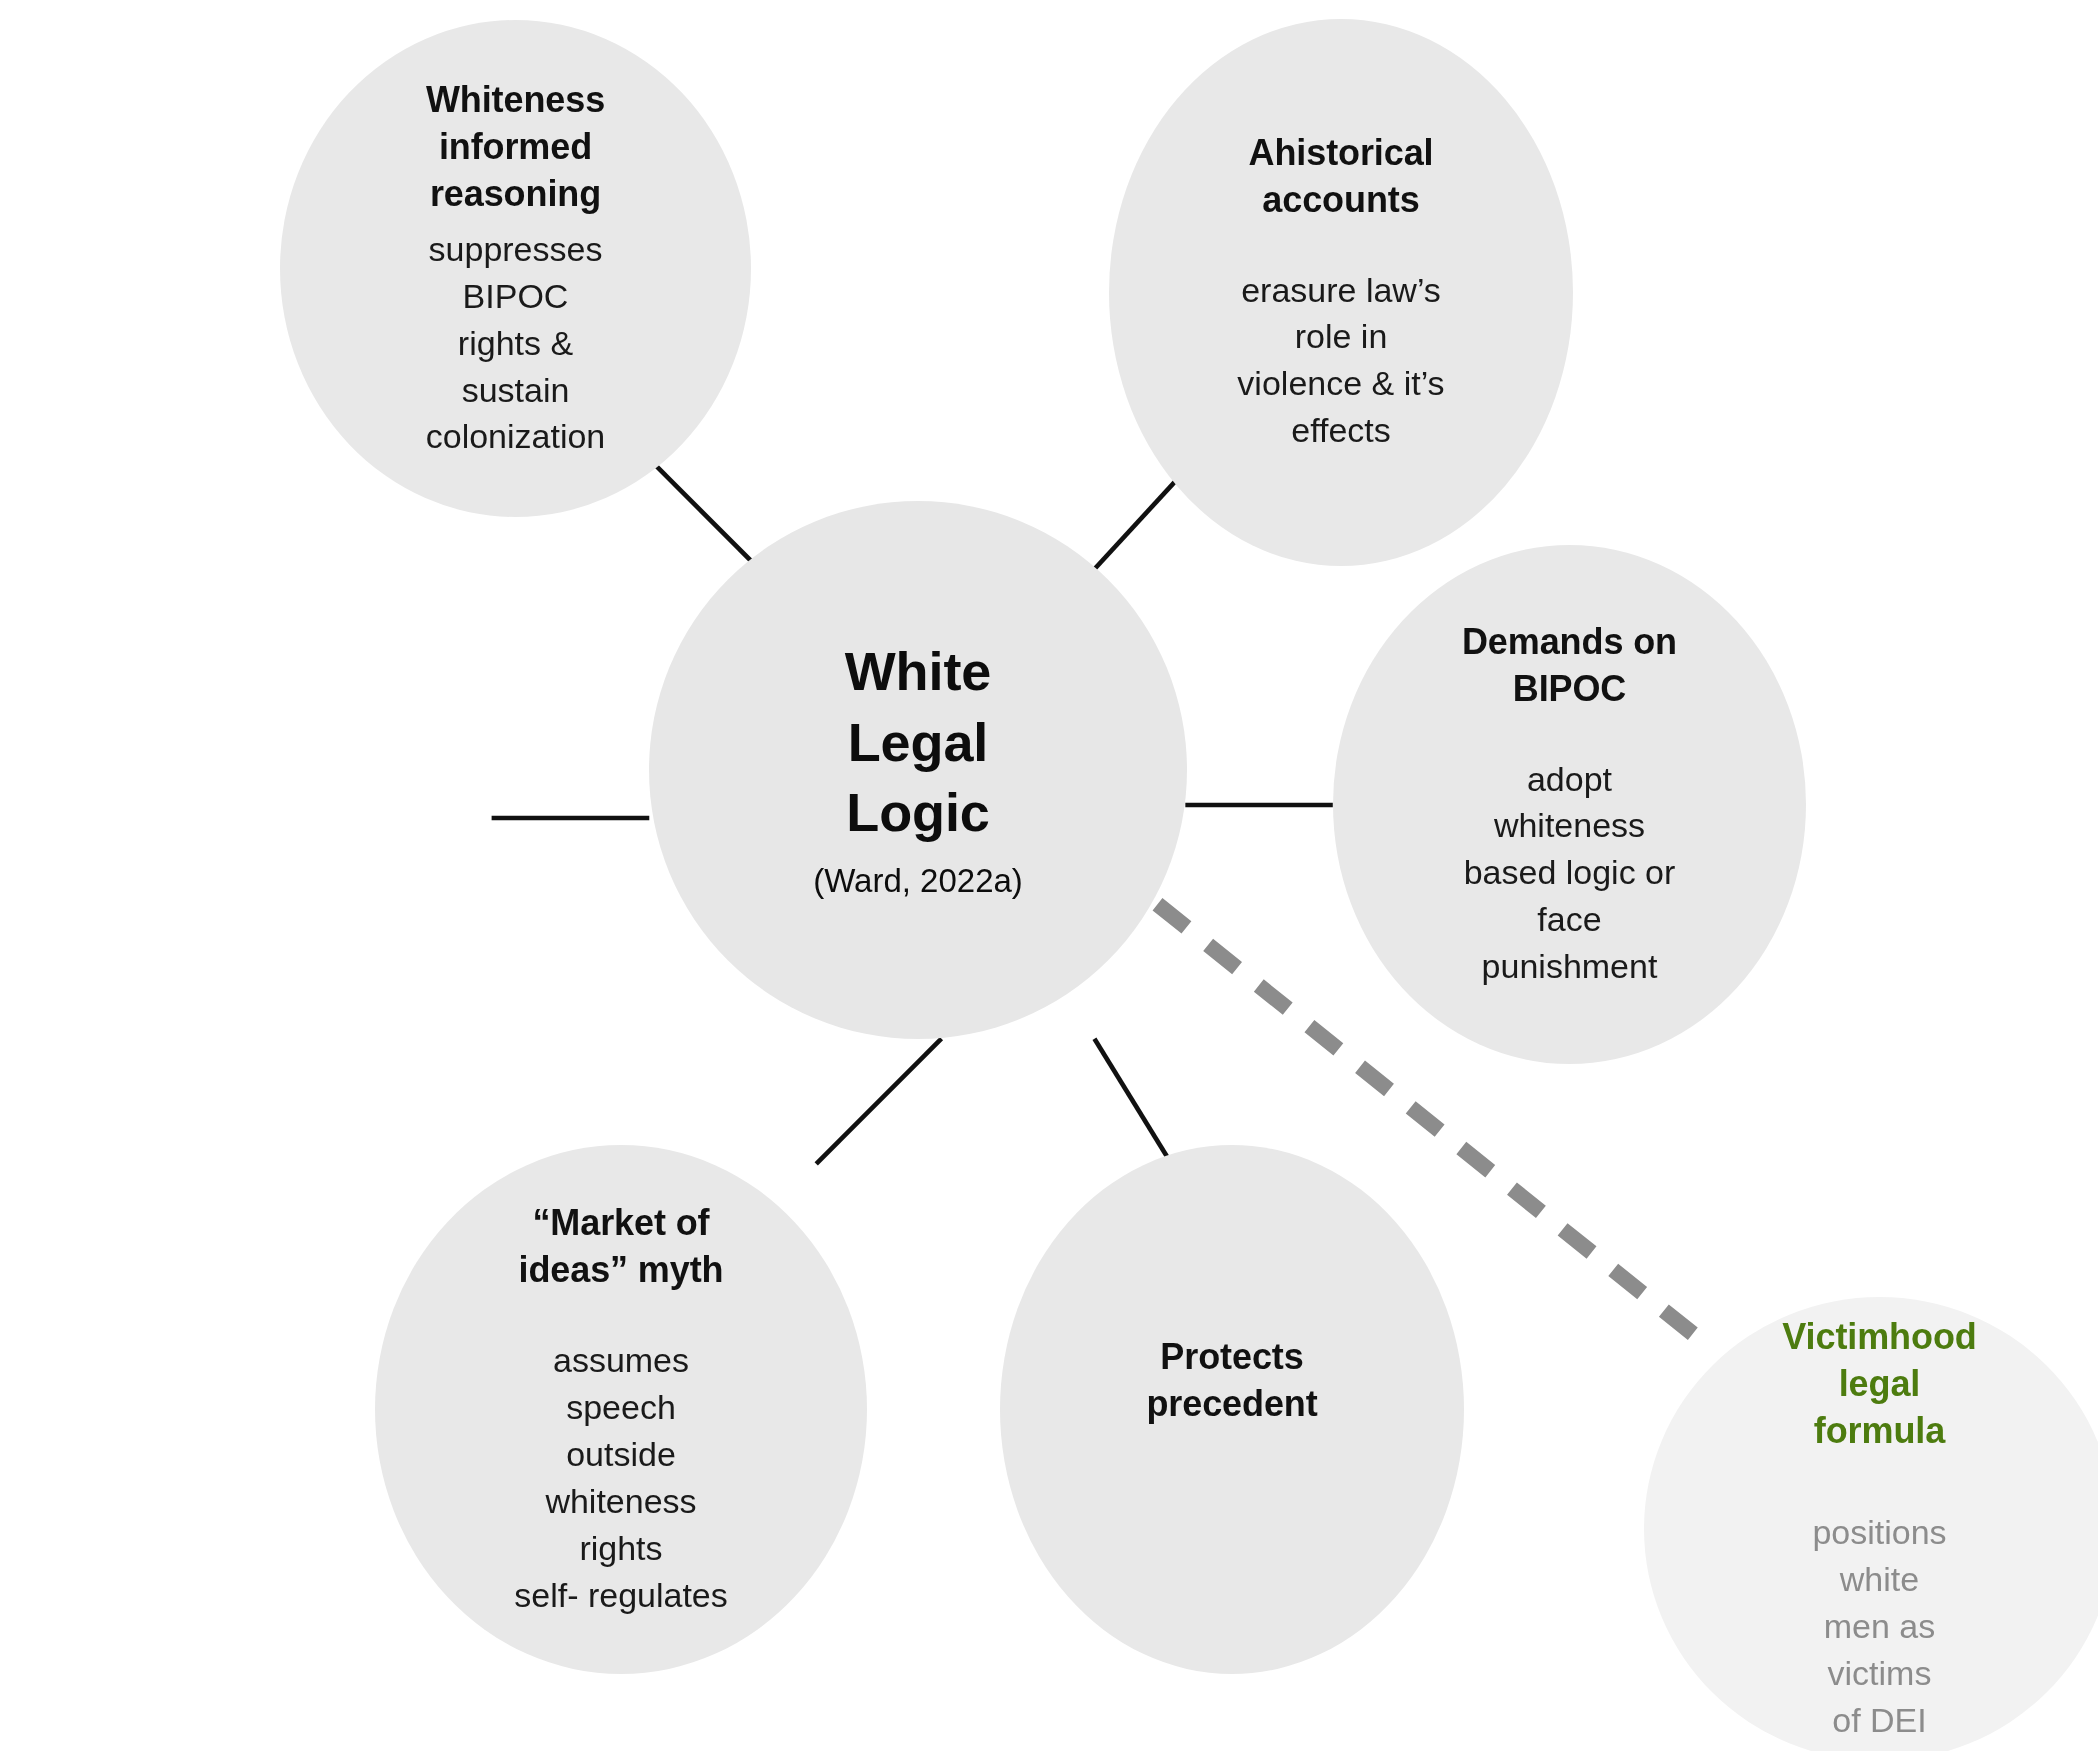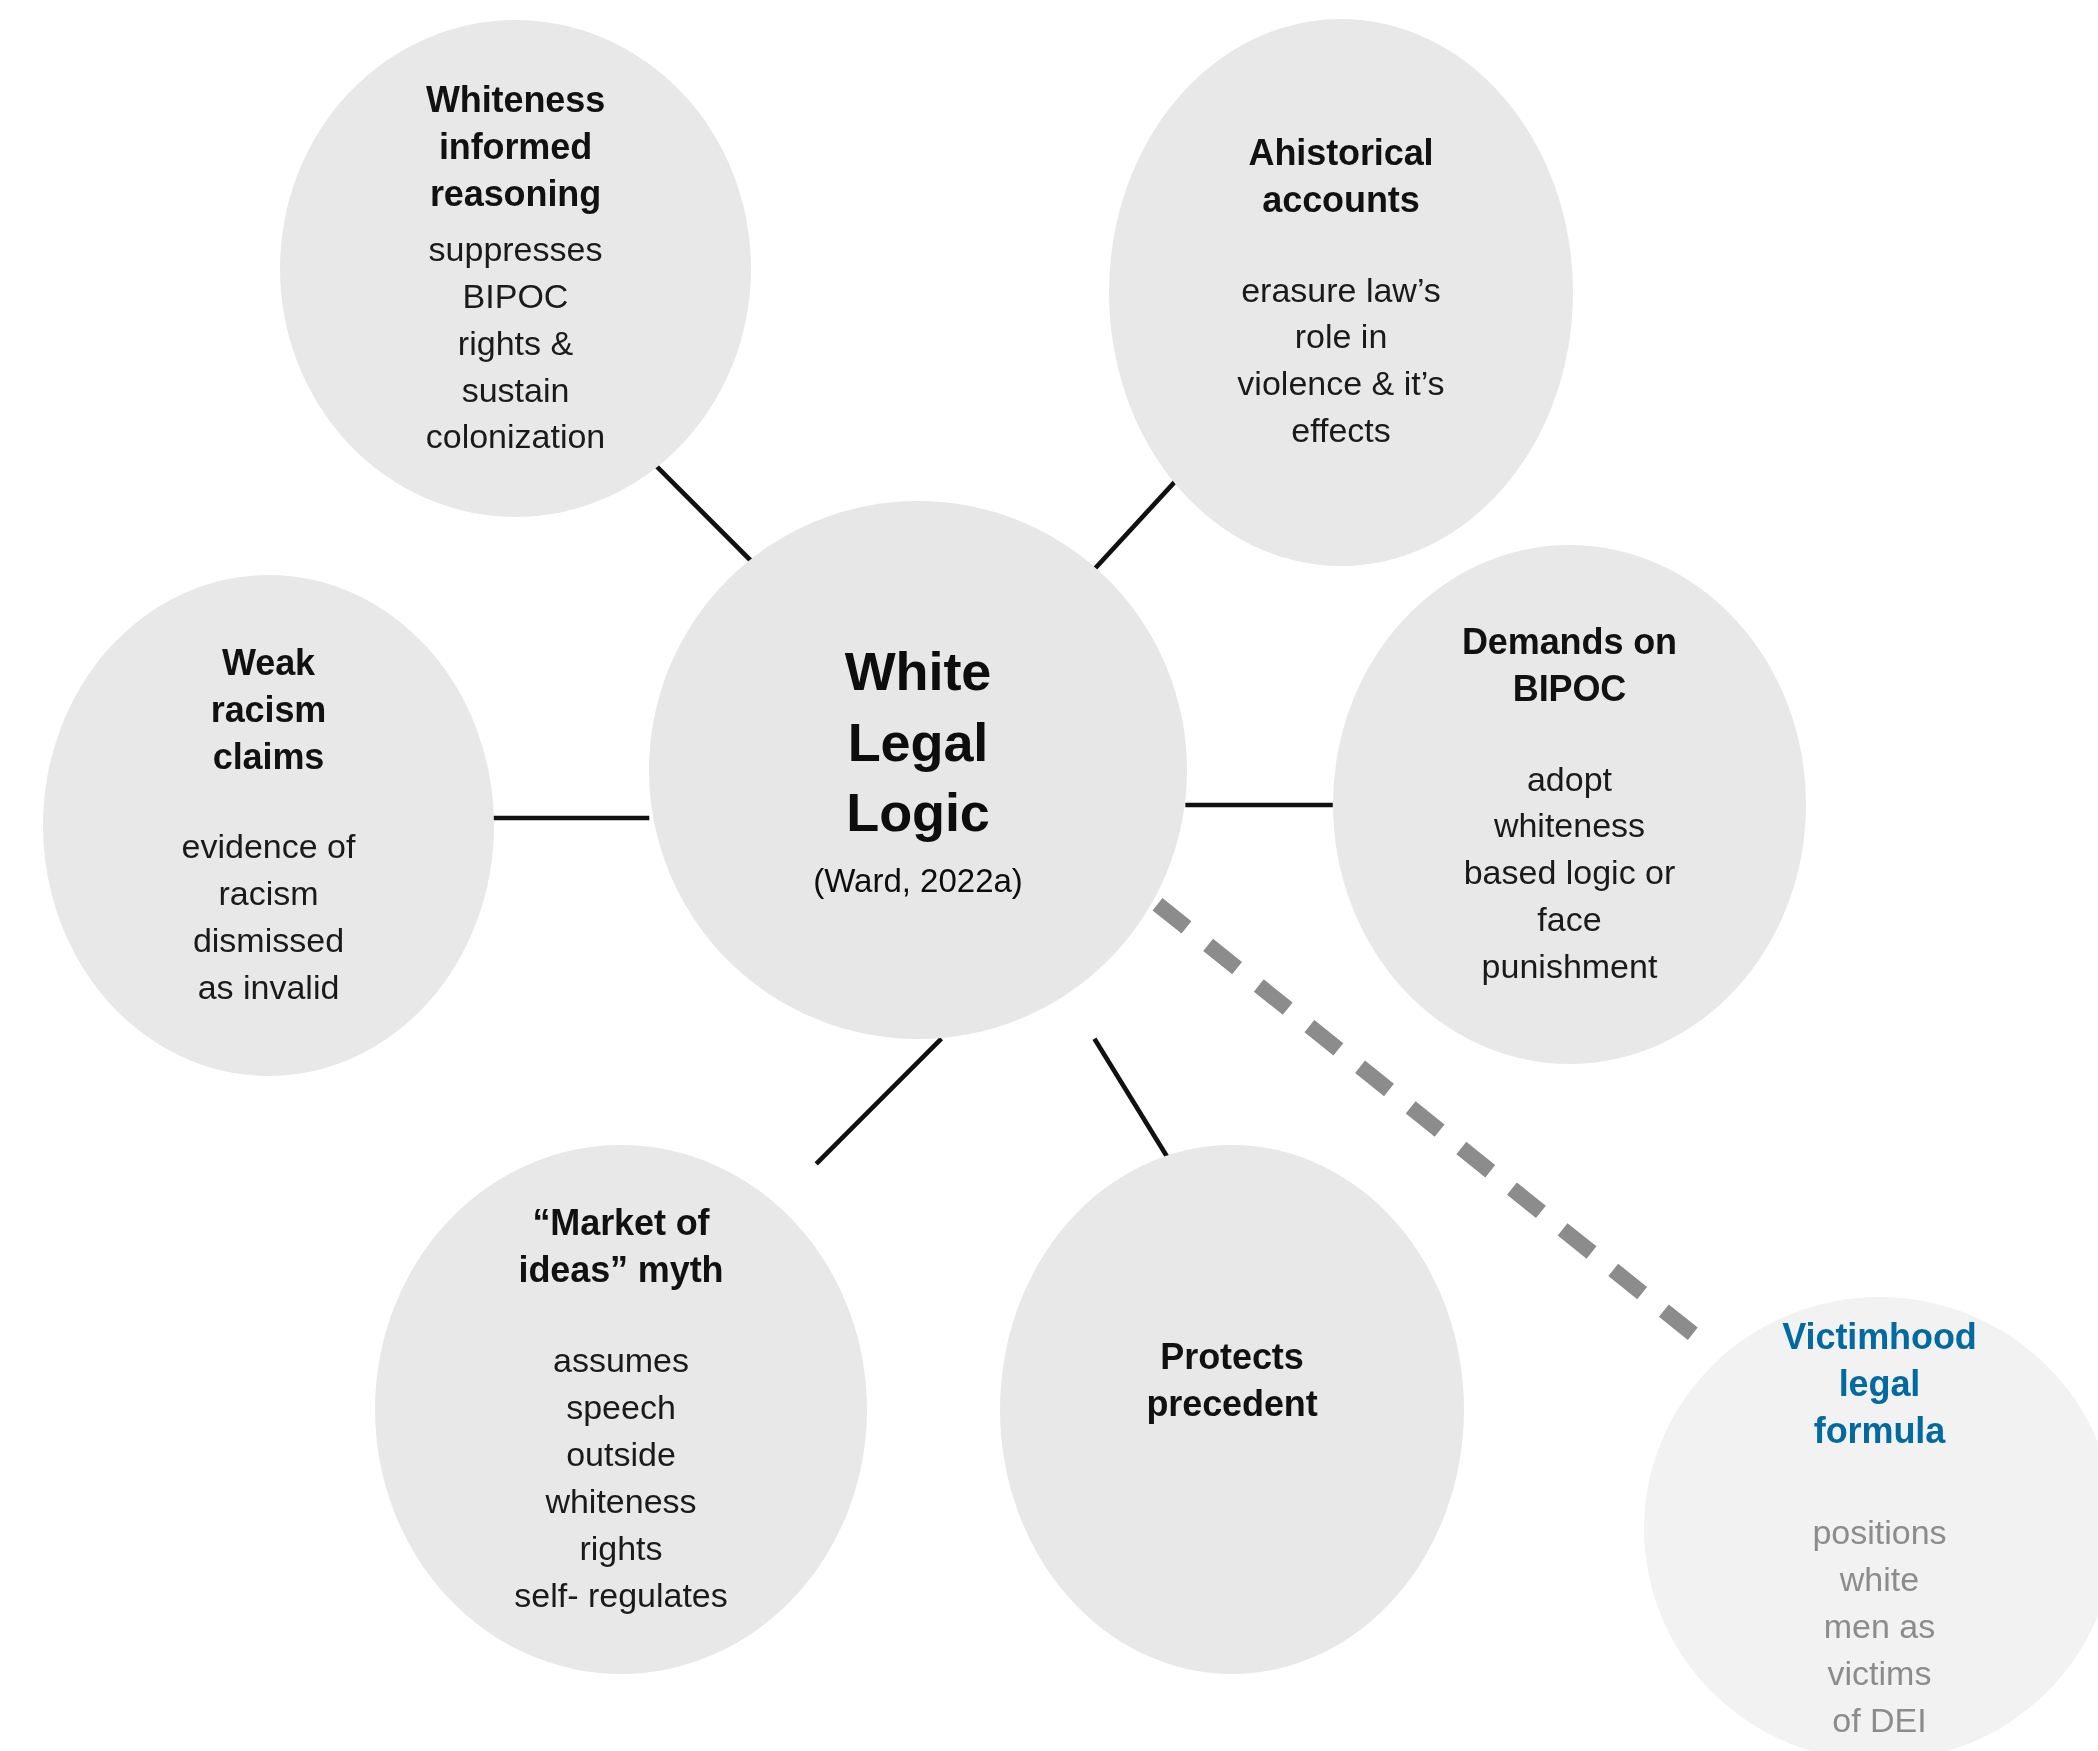--- a/index.html
+++ b/index.html
@@ -72,21 +72,21 @@
   }
   .node.satellite .node-body {
     font-size: 34px;
     color: #1a1a1a;
   }
   
   .node.muted {
     background: #f2f2f2;
   }
   .node.muted .node-title {
-    color: #0369a1;
+    color: #4d7c0f;
     font-size: 36px;
     margin-bottom: 28px;
   }
   .node.muted .node-body {
     color: #8c8c8c;
     font-size: 34px;
     margin-top: 12px;
   }
   
   .node.tight-gap .node-title { margin-bottom: 8px; }
@@ -136,27 +136,20 @@
   </div>
 
   <div class="node satellite wide-gap" style="left:1333px; top:545px; width:473px; height:519px;">
     <div class="node-title">Demands on
 BIPOC</div>
     <div class="node-body">adopt whiteness
 based logic or face
 punishment</div>
   </div>
 
-  <div class="node satellite wide-gap" style="left:43px; top:575px; width:451px; height:501px;">
-    <div class="node-title">Weak racism
-claims</div>
-    <div class="node-body">evidence of
-racism dismissed
-as invalid</div>
-  </div>
 
   <div class="node satellite wide-gap" style="left:375px; top:1145px; width:492px; height:529px;">
     <div class="node-title">“Market of
 ideas” myth</div>
     <div class="node-body">assumes speech
 outside whiteness
 rights
 self- regulates</div>
   </div>
 

